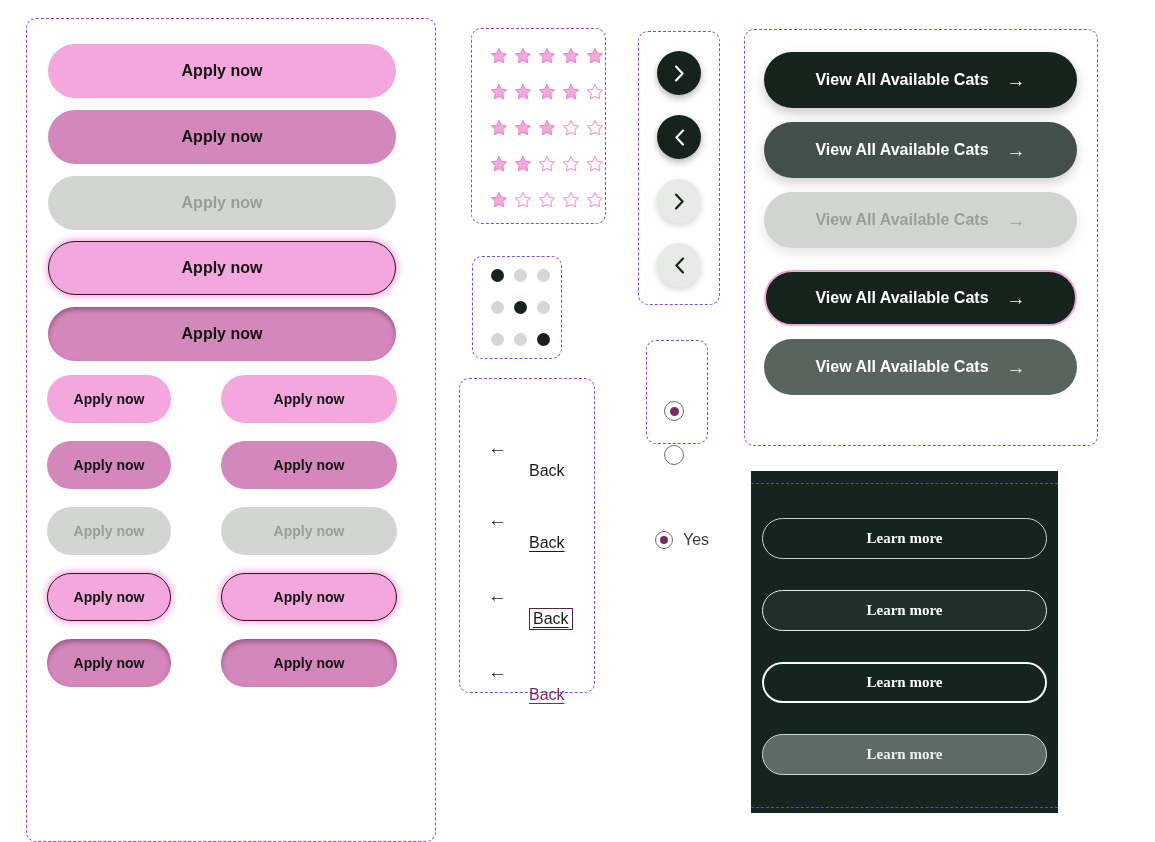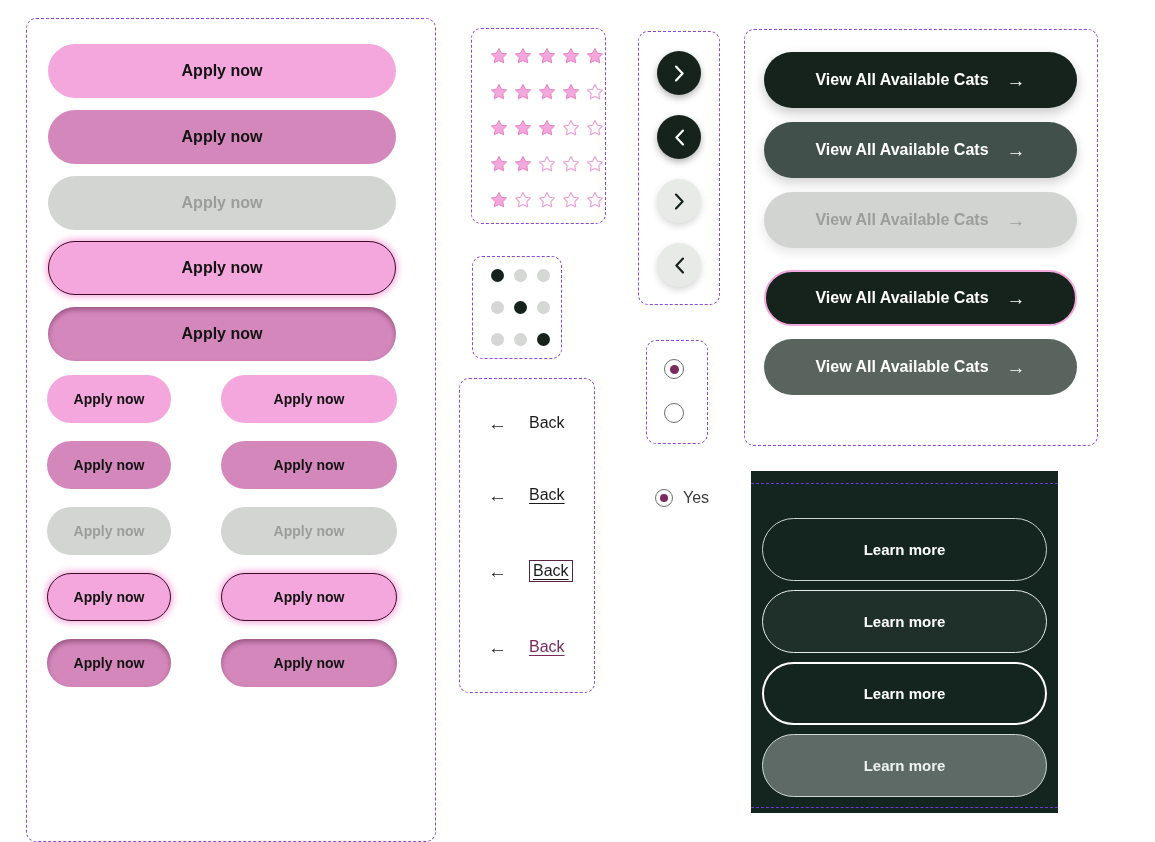--- a/index.html
+++ b/index.html
@@ -56,41 +56,41 @@
   
   .backlink {
     position: absolute;
     display: flex; align-items: center; gap: 22px;
     font-size: 16px;
     text-decoration: none;
     color: #1b1b1b;
     cursor: pointer;
   }
   .backlink .arr { font-size: 19px; line-height: 1; color: #1b1b1b; }
-  .backlink .lbl { line-height: 1.15; }
+  .backlink .lbl { line-height: 1.15; margin-top: 48px; }
   .bl-hover  .lbl { text-decoration: underline; text-underline-offset: 3px; }
   .bl-focus  .lbl { text-decoration: underline; text-underline-offset: 3px;
                     border: 1.6px solid #5d2142; padding: 1px 3px; }
   .bl-visited .lbl { color: #7a2a5c; text-decoration: underline; text-underline-offset: 3px; }
 
   
   .circ {
     position: absolute;
     width: 44px; height: 44px; border-radius: 50%;
     border: none; cursor: pointer;
     display: flex; align-items: center; justify-content: center;
     font-size: 16px; font-weight: bold;
     padding: 0;
   }
   .circ-dark  { background: #16231d; color: #ffffff; box-shadow: 0 3px 7px rgba(0,0,0,.30); }
   .circ-light { background: #e8eae8; color: #16231d; box-shadow: 0 3px 7px rgba(0,0,0,.16); }
   .circ svg { display: block; }
 
   
-  .radio-wrap { position: absolute; display: flex; align-items: flex-end; gap: 10px; cursor: pointer; }
+  .radio-wrap { position: absolute; display: flex; align-items: flex-end; gap: 10px; cursor: pointer; margin-top: 42px; }
   .radio {
     width: 20px; height: 20px; border-radius: 50%;
     border: 1.6px solid #6e6e6e; background: #fff;
     display: flex; align-items: center; justify-content: center;
   }
   .radio .inner { width: 9px; height: 9px; border-radius: 50%; background: #7a2a5c; }
   .radio-label { font-size: 16px; color: #3c3c3c; }
 
   
   .cta {
@@ -117,24 +117,24 @@
     background: #14241e;
   }
   #dark-panel-frame {
     position: absolute; left: 751px; top: 483px;
     width: 307px; height: 325px;
     border-top: 1.6px dashed #6a3ae0;
     border-bottom: 1.6px dashed #6a3ae0;
   }
   .ghost {
     position: absolute;
-    width: 285px; height: 63px;
+    width: 285px; height: 41px;
     border-radius: 999px;
     display: flex; align-items: center; justify-content: center;
-    font-family: Liberation Sans, sans-serif;
+    font-family: Liberation Serif, serif;
     font-weight: bold; font-size: 15px;
     color: #ffffff; cursor: pointer; padding: 0;
     background: transparent;
   }
   .gh-default { border: 1.3px solid #c9d4cf; }
   .gh-hover   { border: 1.8px solid #e6ece9; background: rgba(255,255,255,.05); }
   .gh-focus   { border: 2.4px solid #ffffff; }
   .gh-active  { border: 1.3px solid #cfd8d4; background: #5d6a65; color: #eef2f0; }
 </style>
 </head>

